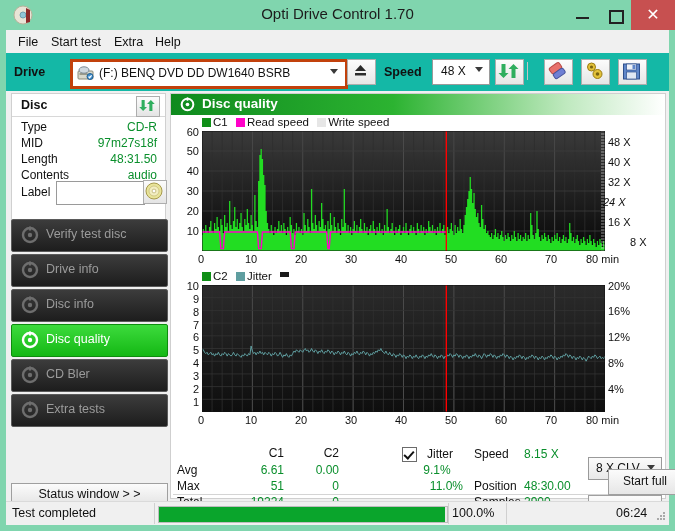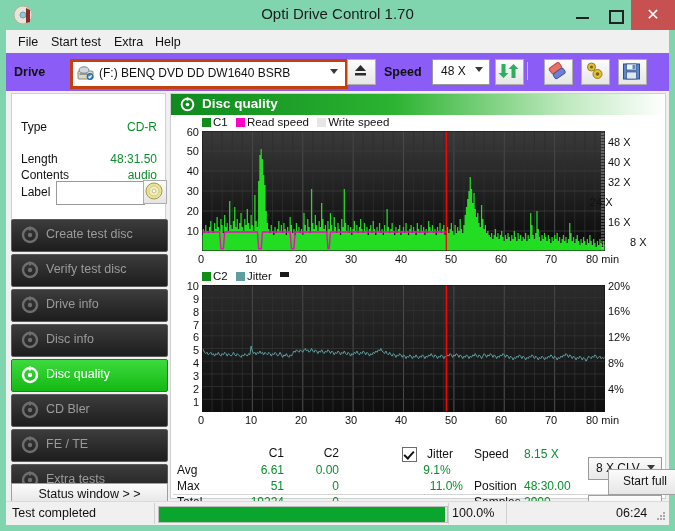--- a/index.html
+++ b/index.html
@@ -23,21 +23,21 @@
   .btn-close{left:631px;width:44px;background:#c75050;}
   .btn-min .glyph{position:absolute;left:9px;top:17px;width:13px;height:2px;background:#222;}
   .btn-max .glyph{position:absolute;left:10px;top:10px;width:11px;height:10px;border:2px solid #222;}
   .btn-close .glyph{position:absolute;left:0;top:6px;width:44px;text-align:center;color:#fff;font-size:16px;line-height:18px;}
 
   
   .client{position:absolute;left:6px;top:30px;width:663px;height:494px;background:#f0f0f0;}
   .menubar{position:absolute;left:0;top:0;width:663px;height:23px;background:#f0f0f0;}
   .menuitem{position:absolute;top:4px;font-size:12.5px;color:#111;padding:1px 4px;cursor:default;}
 
-  .toolrow{position:absolute;left:0;top:23px;width:663px;height:38px;background:#8b5cf6;}
+  .toolrow{position:absolute;left:0;top:23px;width:663px;height:38px;background:#14b8a6;}
   .lbl-drive{position:absolute;left:8px;top:12px;font-size:12.5px;font-weight:bold;color:#111;}
   .drive-combo{position:absolute;left:64px;top:6px;width:272px;height:24px;background:#fff;border:3px solid #c2410c;}
   .drive-combo .dicon{position:absolute;left:4px;top:3px;width:17px;height:17px;}
   .drive-combo .dtext{position:absolute;left:26px;top:4px;font-size:12px;color:#111;white-space:nowrap;}
   .drive-combo .arrow{position:absolute;right:7px;top:7px;}
   .eject-btn{position:absolute;left:341px;top:6px;width:27px;height:24px;background:linear-gradient(#fcfcfc,#e6e6e6);border:1px solid #adadad;}
   .lbl-speed{position:absolute;left:378px;top:12px;font-size:12.5px;font-weight:bold;color:#111;}
   .speed-combo{position:absolute;left:426px;top:6px;width:56px;height:24px;background:#fff;border:1px solid #9a9a9a;}
   .speed-combo .stext{position:absolute;left:8px;top:4px;font-size:12px;color:#111;}
   .speed-combo .arrow{position:absolute;right:6px;top:7px;}
@@ -200,24 +200,37 @@
         <svg width="25" height="22" viewBox="0 0 24 22">
           <rect x="4" y="4" width="16" height="15" fill="#5f86c9" stroke="#2d4f8c"></rect>
           <rect x="7" y="4" width="10" height="6" fill="#eef2f8" stroke="#2d4f8c" stroke-width="0.7"></rect>
           <rect x="13" y="5" width="3" height="4" fill="#5f86c9"></rect>
           <rect x="7" y="12" width="10" height="7" fill="#dfe7f3" stroke="#2d4f8c" stroke-width="0.7"></rect>
         </svg>
       </div>
     </div>
 
     <div class="disc-panel">
+      <div class="disc-hdr">
+        <div class="t">Disc</div>
+        <div class="refresh-btn">
+          <svg width="20" height="17" viewBox="0 0 24 22">
+            <path d="M5 4 L5 13 L2 13 L7 18 L12 13 L9 13 L9 4 Z" fill="#2fae5e"></path>
+            <path d="M19 18 L19 9 L22 9 L17 4 L12 9 L15 9 L15 18 Z" fill="#2fae5e"></path>
+          </svg>
+        </div>
+      </div>
 
       <div class="drow" style="top:26px">
         <span class="k">Type</span>
         <span class="v">CD-R</span>
+      </div>
+      <div class="drow" style="top:42px">
+        <span class="k">MID</span>
+        <span class="v">97m27s18f</span>
       </div>
       <div class="drow" style="top:58px">
         <span class="k">Length</span>
         <span class="v">48:31.50</span>
       </div>
       <div class="drow" style="top:74px">
         <span class="k">Contents</span>
         <span class="v">audio</span>
       </div>
 
@@ -236,30 +249,20 @@
 
     <div class="navlist">
       <div class="navbtn">
         <span class="nicon">
           <svg width="18" height="18" viewBox="0 0 18 18">
               <circle cx="9" cy="9" r="7" fill="none" stroke="#6e6e6e" stroke-width="2.4"></circle>
               <circle cx="9" cy="9" r="2.2" fill="#6e6e6e"></circle>
               <rect x="8" y="0.5" width="2" height="4" fill="#6e6e6e"></rect>
             </svg>
         </span>
-        <span class="ntext">Create test disc</span>
-      </div>
-      <div class="navbtn">
-        <span class="nicon">
-          <svg width="18" height="18" viewBox="0 0 18 18">
-              <circle cx="9" cy="9" r="7" fill="none" stroke="#6e6e6e" stroke-width="2.4"></circle>
-              <circle cx="9" cy="9" r="2.2" fill="#6e6e6e"></circle>
-              <rect x="8" y="0.5" width="2" height="4" fill="#6e6e6e"></rect>
-            </svg>
-        </span>
         <span class="ntext">Verify test disc</span>
       </div>
       <div class="navbtn">
         <span class="nicon">
           <svg width="18" height="18" viewBox="0 0 18 18">
               <circle cx="9" cy="9" r="7" fill="none" stroke="#6e6e6e" stroke-width="2.4"></circle>
               <circle cx="9" cy="9" r="2.2" fill="#6e6e6e"></circle>
               <rect x="8" y="0.5" width="2" height="4" fill="#6e6e6e"></rect>
             </svg>
         </span>
@@ -287,30 +290,20 @@
       </div>
       <div class="navbtn">
         <span class="nicon">
           <svg width="18" height="18" viewBox="0 0 18 18">
               <circle cx="9" cy="9" r="7" fill="none" stroke="#6e6e6e" stroke-width="2.4"></circle>
               <circle cx="9" cy="9" r="2.2" fill="#6e6e6e"></circle>
               <rect x="8" y="0.5" width="2" height="4" fill="#6e6e6e"></rect>
             </svg>
         </span>
         <span class="ntext">CD Bler</span>
-      </div>
-      <div class="navbtn">
-        <span class="nicon">
-          <svg width="18" height="18" viewBox="0 0 18 18">
-              <circle cx="9" cy="9" r="7" fill="none" stroke="#6e6e6e" stroke-width="2.4"></circle>
-              <circle cx="9" cy="9" r="2.2" fill="#6e6e6e"></circle>
-              <rect x="8" y="0.5" width="2" height="4" fill="#6e6e6e"></rect>
-            </svg>
-        </span>
-        <span class="ntext">FE / TE</span>
       </div>
       <div class="navbtn">
         <span class="nicon">
           <svg width="18" height="18" viewBox="0 0 18 18">
               <circle cx="9" cy="9" r="7" fill="none" stroke="#6e6e6e" stroke-width="2.4"></circle>
               <circle cx="9" cy="9" r="2.2" fill="#6e6e6e"></circle>
               <rect x="8" y="0.5" width="2" height="4" fill="#6e6e6e"></rect>
             </svg>
         </span>
         <span class="ntext">Extra tests</span>
@@ -452,21 +445,21 @@
       <div class="axis-num" style="left:0px;top:32px;width:28px;">60</div>
       <div class="axis-num" style="left:0px;top:51px;width:28px;">50</div>
       <div class="axis-num" style="left:0px;top:71px;width:28px;">40</div>
       <div class="axis-num" style="left:0px;top:91px;width:28px;">30</div>
       <div class="axis-num" style="left:0px;top:111px;width:28px;">20</div>
       <div class="axis-num" style="left:0px;top:131px;width:28px;">10</div>
 
       <div class="axis-num-l" style="left:437px;top:42px;">48 X</div>
       <div class="axis-num-l" style="left:437px;top:62px;">40 X</div>
       <div class="axis-num-l" style="left:437px;top:82px;">32 X</div>
-      <div class="axis-num-l" style="left:419px;top:102px;">24 X</div>
+      <div class="axis-num-l" style="left:432px;top:102px;font-style:italic;">24 X</div>
       <div class="axis-num-l" style="left:437px;top:122px;">16 X</div>
       <div class="axis-num-l" style="left:459px;top:142px;text-align:right;">8 X</div>
 
       <div class="axis-num-l" style="left:27px;top:159px;">0</div>
       <div class="axis-num-l" style="left:74px;top:159px;">10</div>
       <div class="axis-num-l" style="left:124px;top:159px;">20</div>
       <div class="axis-num-l" style="left:174px;top:159px;">30</div>
       <div class="axis-num-l" style="left:224px;top:159px;">40</div>
       <div class="axis-num-l" style="left:274px;top:159px;">50</div>
       <div class="axis-num-l" style="left:324px;top:159px;">60</div>

